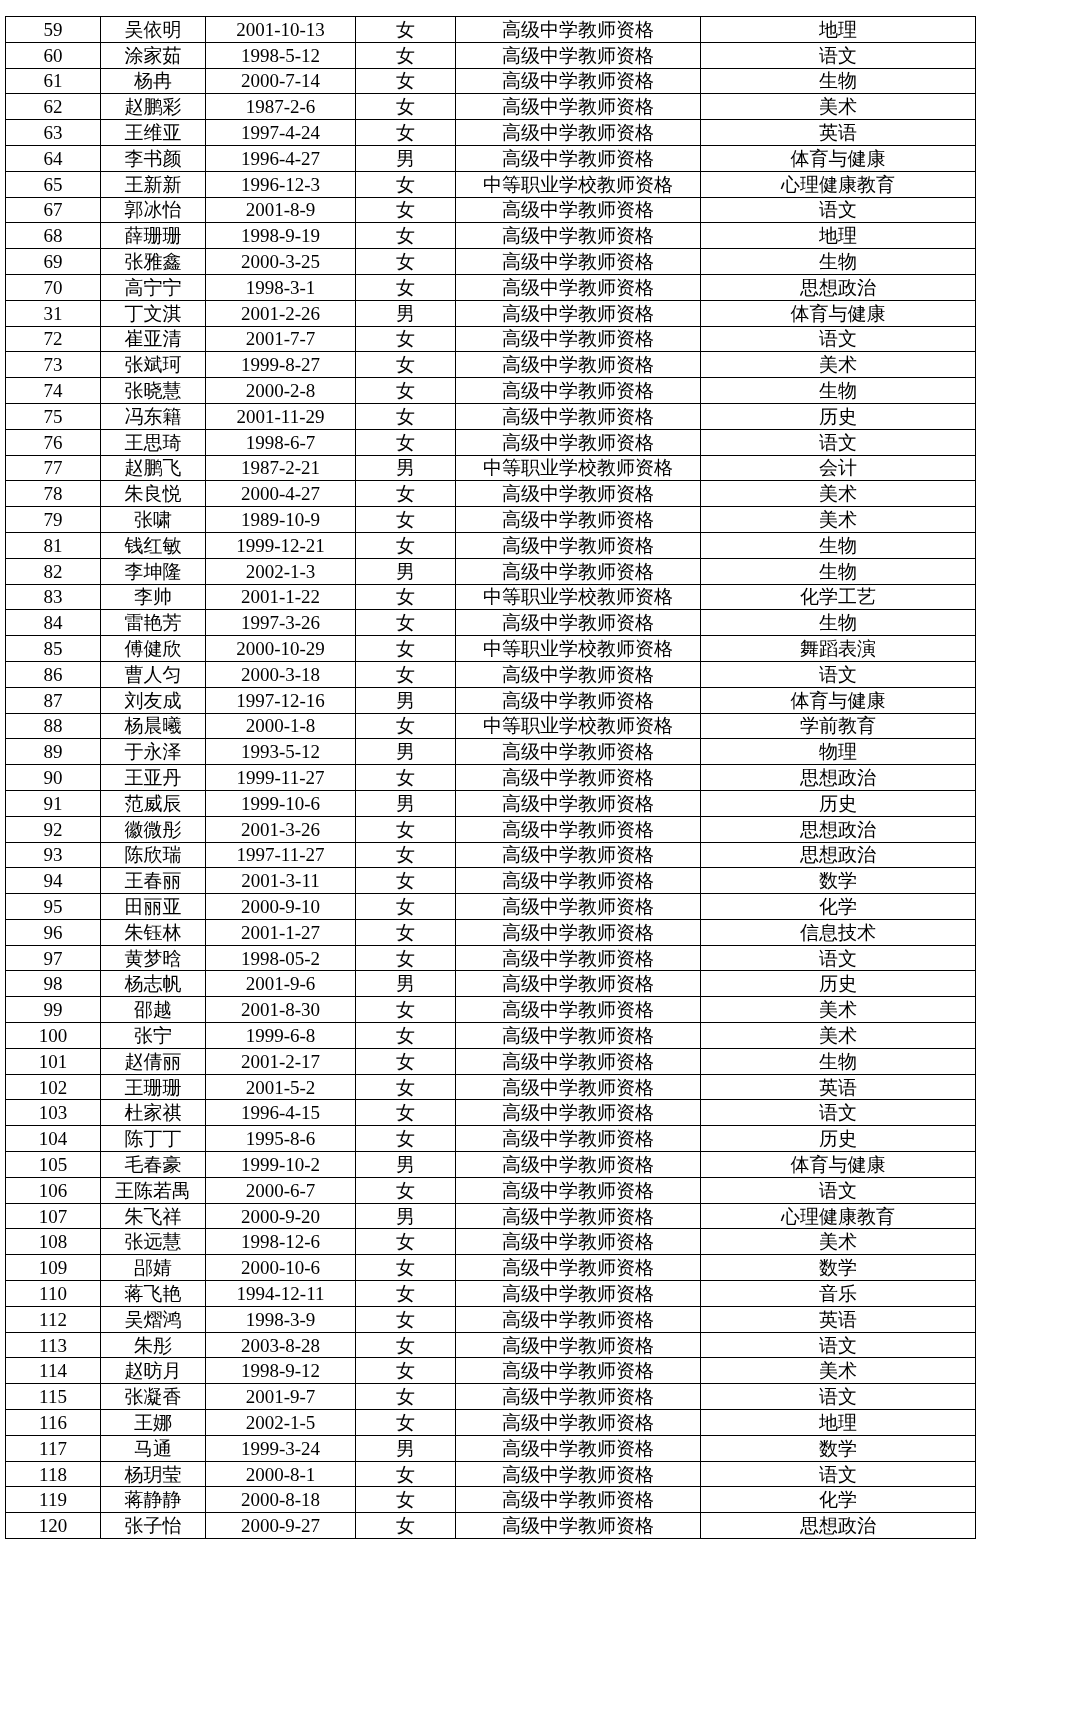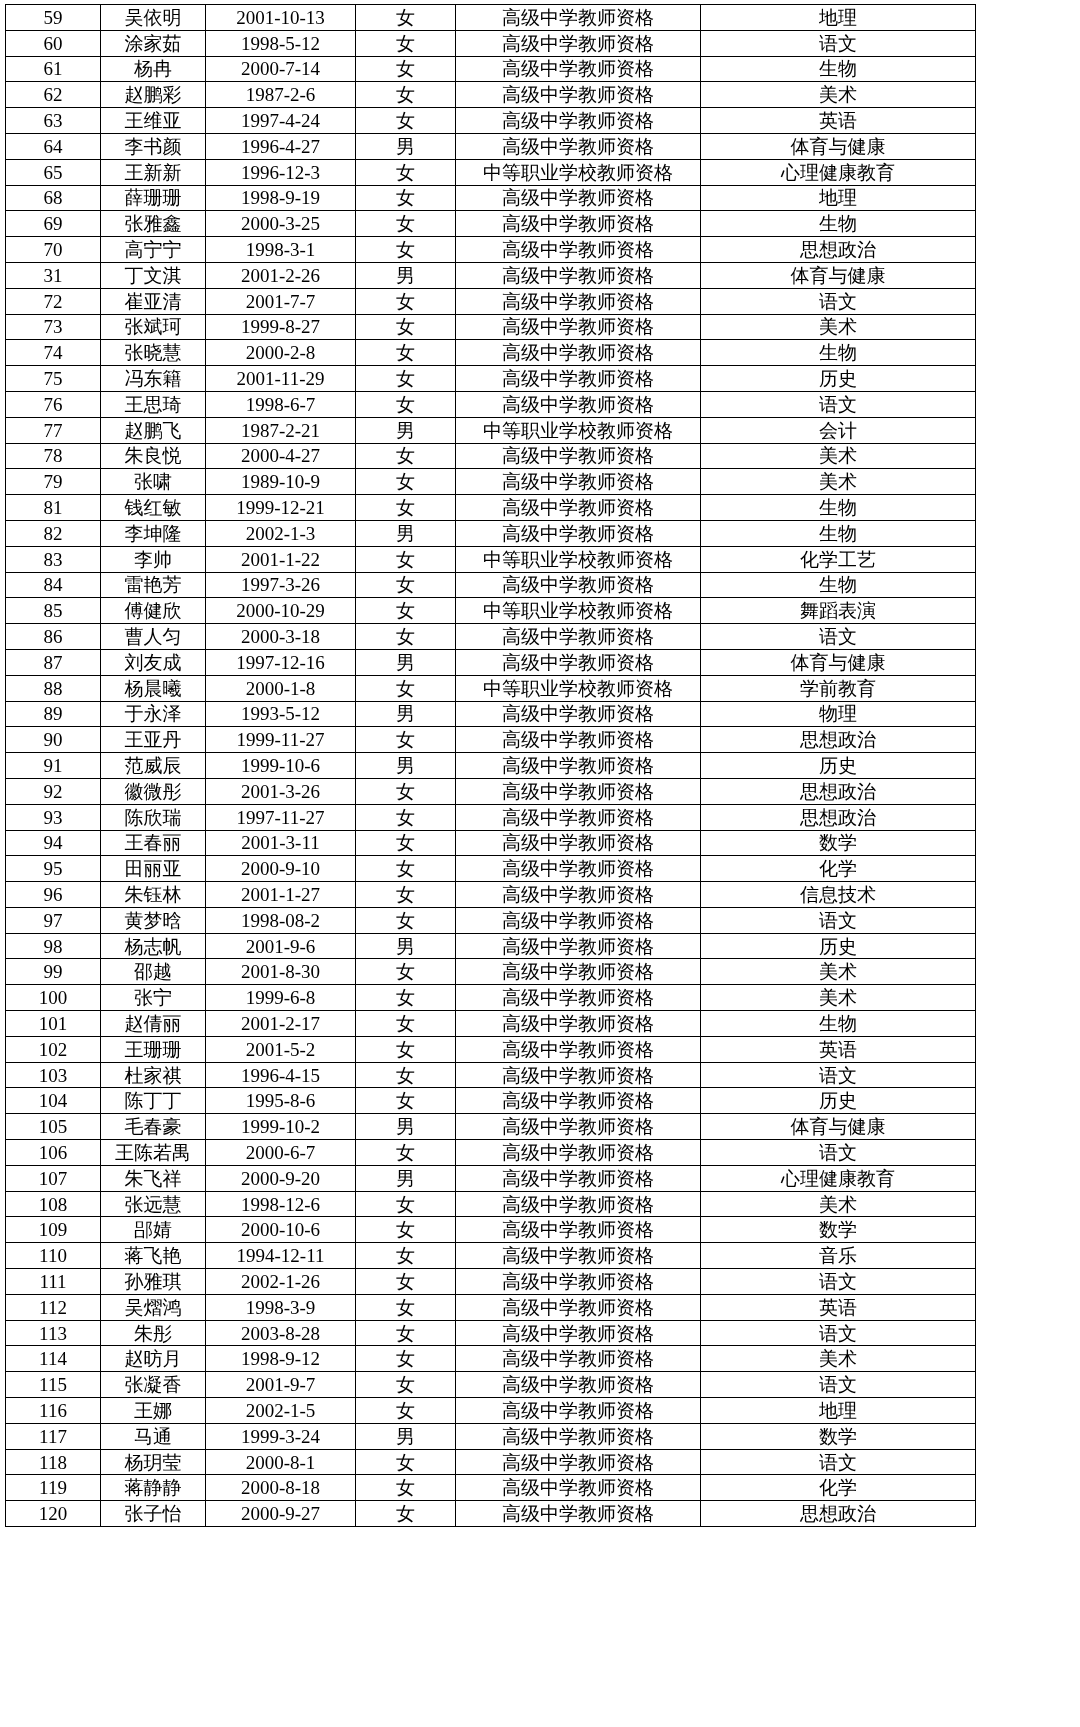--- a/index.html
+++ b/index.html
@@ -18,21 +18,21 @@
     width: 1080px;
     height: 1727px;
     position: relative;
     box-sizing: border-box;
     padding: 0;
   }
   table.roster {
     border-collapse: collapse;
     table-layout: fixed;
     width: 970px;
-    margin: 4px 0 0 5px;
+    margin: 16px 0 0 5px;
   }
   table.roster col.c-seq      { width: 95px; }
   table.roster col.c-name     { width: 105px; }
   table.roster col.c-birth    { width: 150px; }
   table.roster col.c-gender   { width: 100px; }
   table.roster col.c-cert     { width: 245px; }
   table.roster col.c-subject  { width: 275px; }
 
   table.roster td {
     border: 1.5px solid #000000;
@@ -122,20 +122,28 @@
         </tr>
         <tr>
           <td class="cell-seq">65</td>
           <td class="cell-name">王新新</td>
           <td class="cell-birthdate">1996-12-3</td>
           <td class="cell-gender">女</td>
           <td class="cell-certificate">中等职业学校教师资格</td>
           <td class="cell-subject">心理健康教育</td>
         </tr>
         <tr>
+          <td class="cell-seq">67</td>
+          <td class="cell-name">郭冰怡</td>
+          <td class="cell-birthdate">2001-8-9</td>
+          <td class="cell-gender">女</td>
+          <td class="cell-certificate">高级中学教师资格</td>
+          <td class="cell-subject">语文</td>
+        </tr>
+        <tr>
           <td class="cell-seq">68</td>
           <td class="cell-name">薛珊珊</td>
           <td class="cell-birthdate">1998-9-19</td>
           <td class="cell-gender">女</td>
           <td class="cell-certificate">高级中学教师资格</td>
           <td class="cell-subject">地理</td>
         </tr>
         <tr>
           <td class="cell-seq">69</td>
           <td class="cell-name">张雅鑫</td>
@@ -348,21 +356,21 @@
           <td class="cell-seq">96</td>
           <td class="cell-name">朱钰林</td>
           <td class="cell-birthdate">2001-1-27</td>
           <td class="cell-gender">女</td>
           <td class="cell-certificate">高级中学教师资格</td>
           <td class="cell-subject">信息技术</td>
         </tr>
         <tr>
           <td class="cell-seq">97</td>
           <td class="cell-name">黄梦晗</td>
-          <td class="cell-birthdate">1998-08-2</td>
+          <td class="cell-birthdate">1998-05-2</td>
           <td class="cell-gender">女</td>
           <td class="cell-certificate">高级中学教师资格</td>
           <td class="cell-subject">语文</td>
         </tr>
         <tr>
           <td class="cell-seq">98</td>
           <td class="cell-name">杨志帆</td>
           <td class="cell-birthdate">2001-9-6</td>
           <td class="cell-gender">男</td>
           <td class="cell-certificate">高级中学教师资格</td>
@@ -456,28 +464,20 @@
           <td class="cell-certificate">高级中学教师资格</td>
           <td class="cell-subject">数学</td>
         </tr>
         <tr>
           <td class="cell-seq">110</td>
           <td class="cell-name">蒋飞艳</td>
           <td class="cell-birthdate">1994-12-11</td>
           <td class="cell-gender">女</td>
           <td class="cell-certificate">高级中学教师资格</td>
           <td class="cell-subject">音乐</td>
-        </tr>
-        <tr>
-          <td class="cell-seq">111</td>
-          <td class="cell-name">孙雅琪</td>
-          <td class="cell-birthdate">2002-1-26</td>
-          <td class="cell-gender">女</td>
-          <td class="cell-certificate">高级中学教师资格</td>
-          <td class="cell-subject">语文</td>
         </tr>
         <tr>
           <td class="cell-seq">112</td>
           <td class="cell-name">吴熠鸿</td>
           <td class="cell-birthdate">1998-3-9</td>
           <td class="cell-gender">女</td>
           <td class="cell-certificate">高级中学教师资格</td>
           <td class="cell-subject">英语</td>
         </tr>
         <tr>

